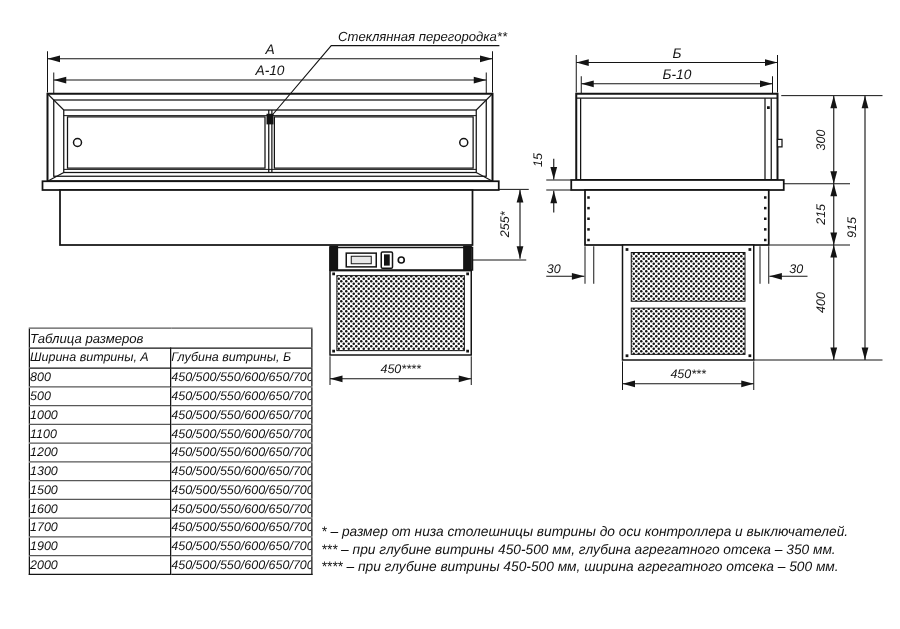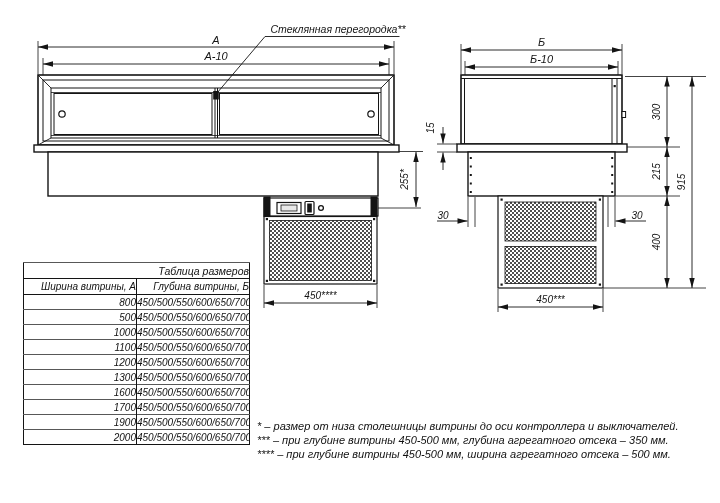--- a/index.html
+++ b/index.html
@@ -7,21 +7,21 @@
           font-family:"Liberation Sans",sans-serif;color:#141414;}
   svg text{font-family:"Liberation Sans",sans-serif;font-style:italic;fill:#141414;}
   .dimtxt{font-size:11px;}
   .dimtxt-s{font-size:10px;}
   .callout{font-size:10.5px;}
 
   
   .table-wrap{position:absolute;left:23px;top:262px;}
   table.sizes{border-collapse:collapse;table-layout:fixed;width:227px;
               border:1.6px solid #141414;font-style:italic;color:#111;}
-  table.sizes td{padding:0;text-align:right;vertical-align:middle;overflow:hidden;white-space:nowrap;}
+  table.sizes td{padding:0;text-align:left;vertical-align:middle;overflow:hidden;white-space:nowrap;}
   tr.t-title td{height:15px;font-size:10.5px;border-bottom:1.2px solid #141414;}
   tr.t-head td{height:15px;font-size:10px;border-bottom:1.2px solid #141414;}
   tr.t-head td.col-a, tbody td.col-a{width:87px;border-right:1.2px solid #141414;}
   tbody td{height:14px;font-size:10px;border-top:1px solid #585858;}
 
   
   .footnotes{position:absolute;left:257px;top:420px;font-style:italic;font-size:11px;
              line-height:13.8px;color:#111;white-space:nowrap;}
 </style>
 </head>
@@ -238,20 +238,24 @@
         </tr>
           <tr>
           <td class="col-a">1200</td>
           <td>450/500/550/600/650/700</td>
         </tr>
           <tr>
           <td class="col-a">1300</td>
           <td>450/500/550/600/650/700</td>
         </tr>
           <tr>
+          <td class="col-a">1500</td>
+          <td>450/500/550/600/650/700</td>
+        </tr>
+          <tr>
           <td class="col-a">1600</td>
           <td>450/500/550/600/650/700</td>
         </tr>
           <tr>
           <td class="col-a">1700</td>
           <td>450/500/550/600/650/700</td>
         </tr>
           <tr>
           <td class="col-a">1900</td>
           <td>450/500/550/600/650/700</td>

